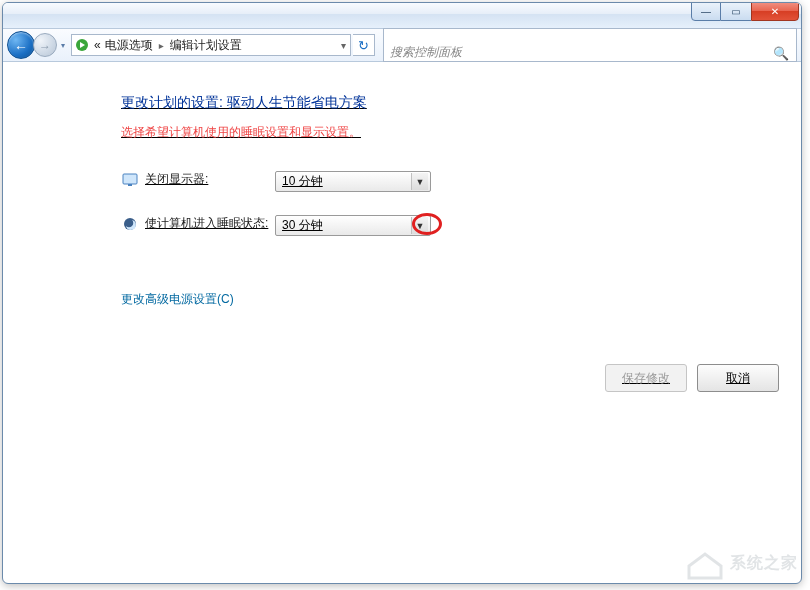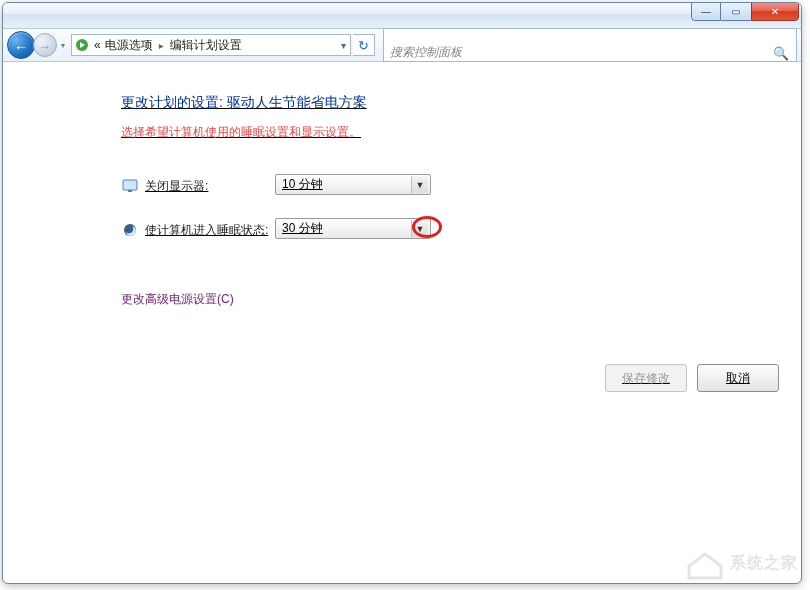--- a/index.html
+++ b/index.html
@@ -153,21 +153,21 @@
       font-size: 14px;
       margin-bottom: 12px;
     }
     .subtext {
       color: #ef4444;
       font-size: 12px;
       margin-bottom: 30px;
     }
     .setting-row {
       display: flex;
-      align-items: flex-end;
+      align-items: flex-start;
       margin-bottom: 20px;
       height: 24px;
     }
     .row-icon {
       width: 18px; height: 18px;
       display: inline-flex; align-items: center; justify-content: center;
       margin-right: 6px;
     }
     .row-label {
       width: 130px;
@@ -203,21 +203,21 @@
       position: absolute;
       width: 30px;
       height: 22px;
       border: 3px solid #e02020;
       border-radius: 50%;
       right: -12px;
       top: -3px;
       pointer-events: none;
     }
     .link {
-      color: #701a75;
+      color: #0369a1;
       font-size: 12px;
       margin-top: 32px;
       display: inline-block;
       cursor: pointer;
     }
     .button-row {
       display: flex;
       justify-content: flex-end;
       gap: 10px;
       padding-right: 22px;

